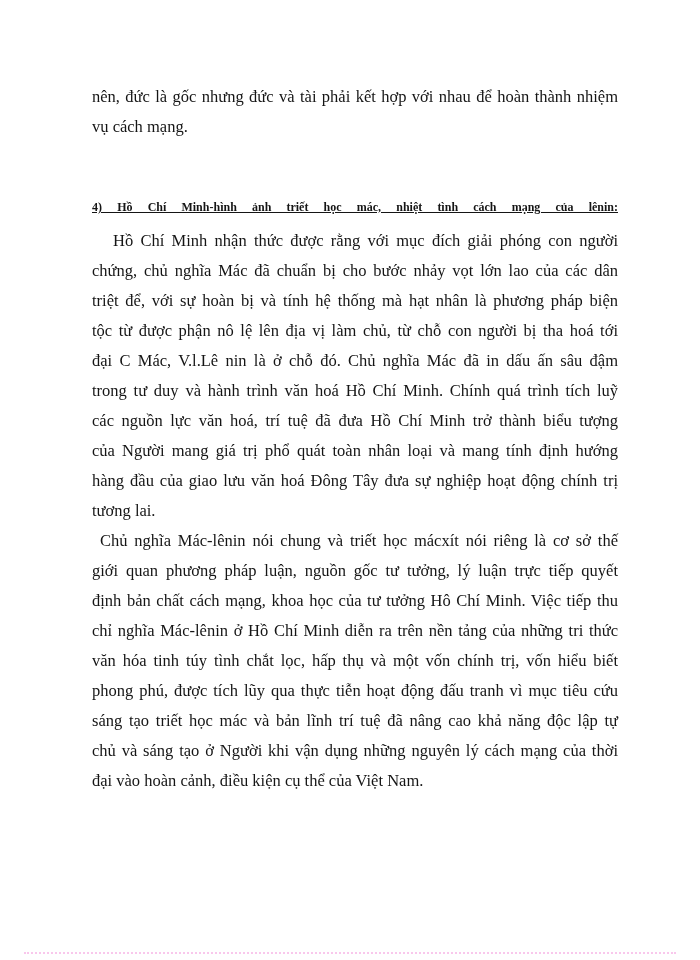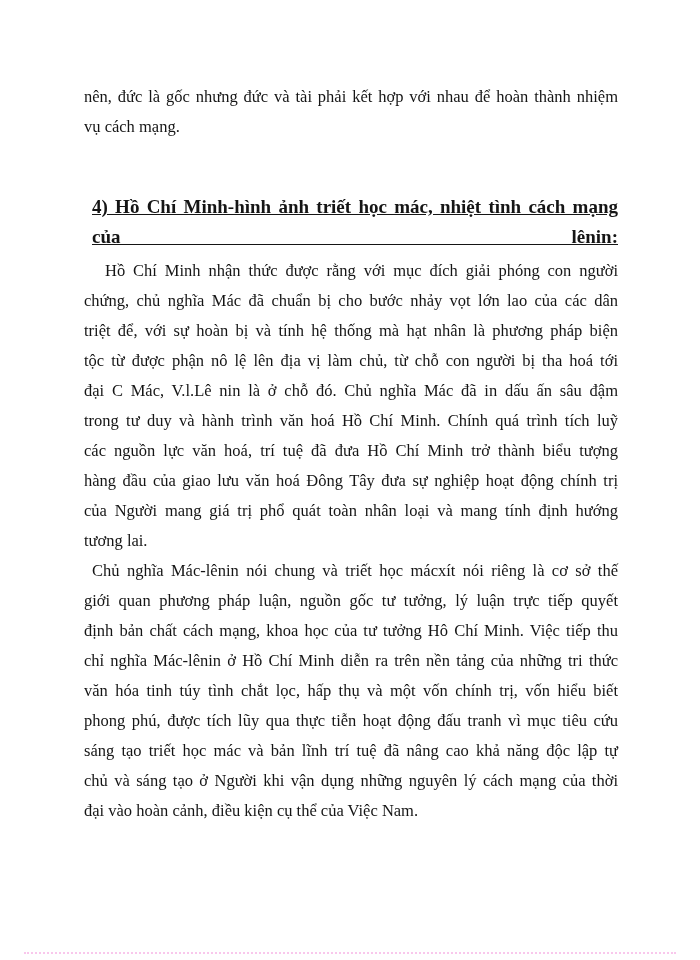--- a/index.html
+++ b/index.html
@@ -21,28 +21,29 @@
     position: absolute;
     top: 82px;
     left: 84px;
     width: 534px;
   }
   .para .line {
     font-size: 16.5px;
     line-height: 30px;
     text-align: justify;
     text-align-last: justify;
+    margin-left: 8px;
   }
   .para .line.last {
     text-align-last: left;
   }
   .intro { margin-bottom: 50px; }
   .heading { margin-bottom: 4px; }
   .heading .hline {
-    font-size: 19px;
+    font-size: 12px;
     line-height: 30px;
     font-weight: 700;
     text-decoration: underline;
     padding-left: 8px;
     text-align: justify;
     text-align-last: justify;
   }
   .para1 .line:first-child { text-indent: 21px; }
   .para2 .line:first-child { text-indent: 8px; }
   .pink-rule {
@@ -69,33 +70,33 @@
     </div>
 
     <div class="para para1">
         <div class="line">Hồ Chí Minh nhận thức được rằng với mục đích giải phóng con người</div>
         <div class="line">chứng, chủ nghĩa Mác đã chuẩn bị cho bước nhảy vọt lớn lao của các dân</div>
         <div class="line">triệt để, với sự hoàn bị và tính hệ thống mà hạt nhân là phương pháp biện</div>
         <div class="line">tộc từ được phận nô lệ lên địa vị làm chủ, từ chỗ con người bị tha hoá tới</div>
         <div class="line">đại C Mác, V.l.Lê nin là ở chỗ đó. Chủ nghĩa Mác đã in dấu ấn sâu đậm</div>
         <div class="line">trong tư duy và hành trình văn hoá Hồ Chí Minh.  Chính quá trình tích luỹ</div>
         <div class="line">các nguồn lực văn hoá, trí tuệ đã đưa Hồ Chí Minh trở thành biểu tượng</div>
+        <div class="line">của Người mang giá trị phổ quát toàn nhân loại và mang tính định hướng</div>
         <div class="line">hàng đầu của giao lưu văn hoá Đông Tây đưa sự nghiệp hoạt động chính trị</div>
-        <div class="line">của Người mang giá trị phổ quát toàn nhân loại và mang tính định hướng</div>
         <div class="line last">tương lai.</div>
       </div>
 
     <div class="para para2">
         <div class="line">Chủ nghĩa Mác-lênin nói chung và triết học mácxít nói riêng là cơ sở thế</div>
         <div class="line">giới quan phương pháp luận, nguồn gốc tư tưởng, lý luận trực tiếp quyết</div>
         <div class="line">định bản chất cách mạng, khoa học của tư tưởng Hô Chí Minh. Việc tiếp thu</div>
         <div class="line">chỉ nghĩa Mác-lênin ở Hồ Chí Minh diễn ra trên nền tảng của những tri thức</div>
         <div class="line">văn hóa tinh túy tình chắt lọc, hấp thụ và một vốn chính trị, vốn hiểu biết</div>
         <div class="line">phong phú, được tích lũy qua thực tiễn hoạt động đấu tranh vì mục tiêu cứu</div>
         <div class="line">sáng tạo triết học mác và bản lĩnh trí tuệ đã nâng cao khả năng độc lập tự</div>
         <div class="line">chủ và sáng tạo ở Người khi vận dụng những nguyên lý cách mạng của thời</div>
-        <div class="line last">đại vào hoàn cảnh, điều kiện cụ thể của Việc Nam.</div>
+        <div class="line last">đại vào hoàn cảnh, điều kiện cụ thể của Việt Nam.</div>
       </div>
 
   </div>
 
   <div class="pink-rule" style="border-top-color: rgb(249, 199, 236);"></div>
 </div>
 
 </body></html>

